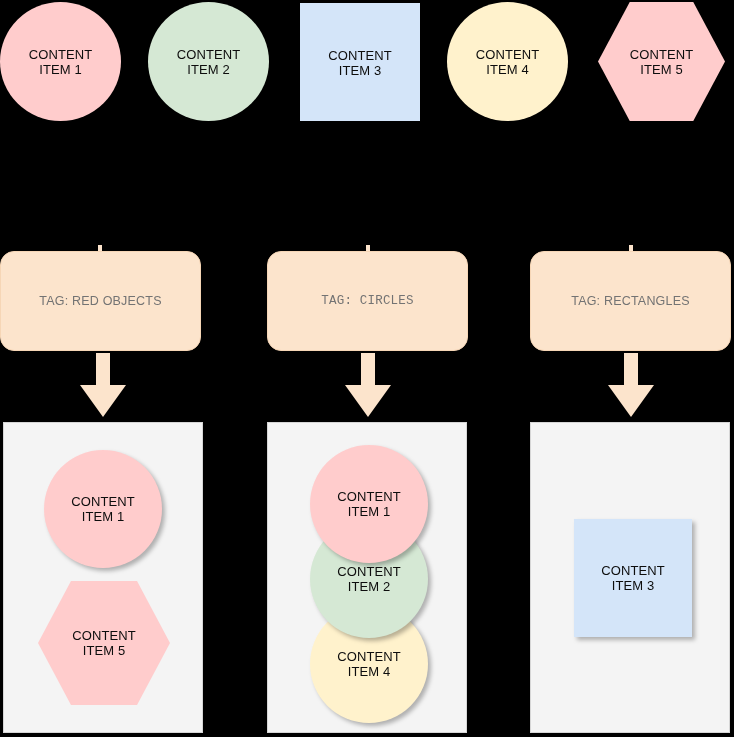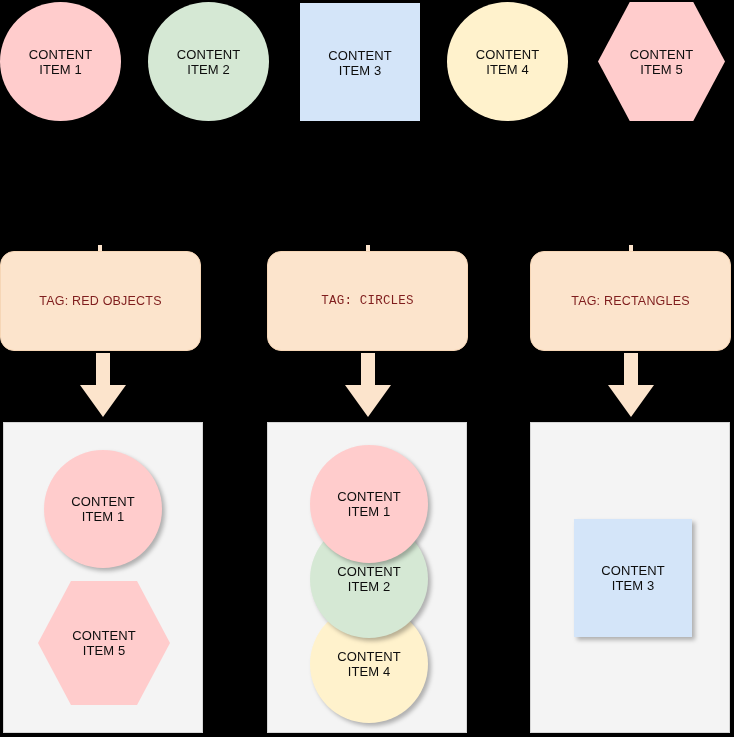--- a/index.html
+++ b/index.html
@@ -50,21 +50,21 @@
     border: 1px solid #f6d6b6;
     box-sizing: border-box;
   }
   .tag-box .tag-text {
     position: absolute;
     left: 0; right: 0;
     top: 50%;
     transform: translateY(-50%);
     text-align: center;
     font-size: 12.5px;
-    color: #7f1d1d;
+    color: #737373;
     letter-spacing: 0.2px;
   }
   .tag-stub {
     position: absolute;
     width: 4px;
     height: 6px;
     background: #FCE4CC;
   }
 
   

